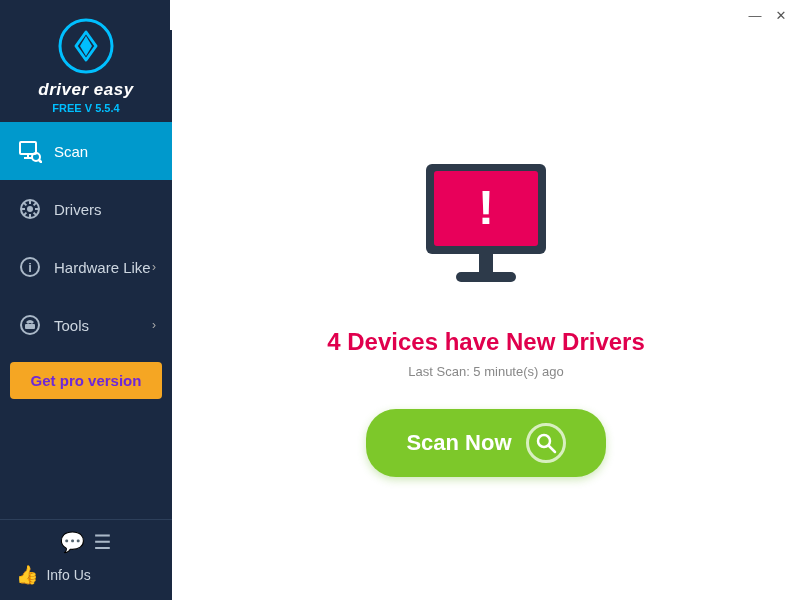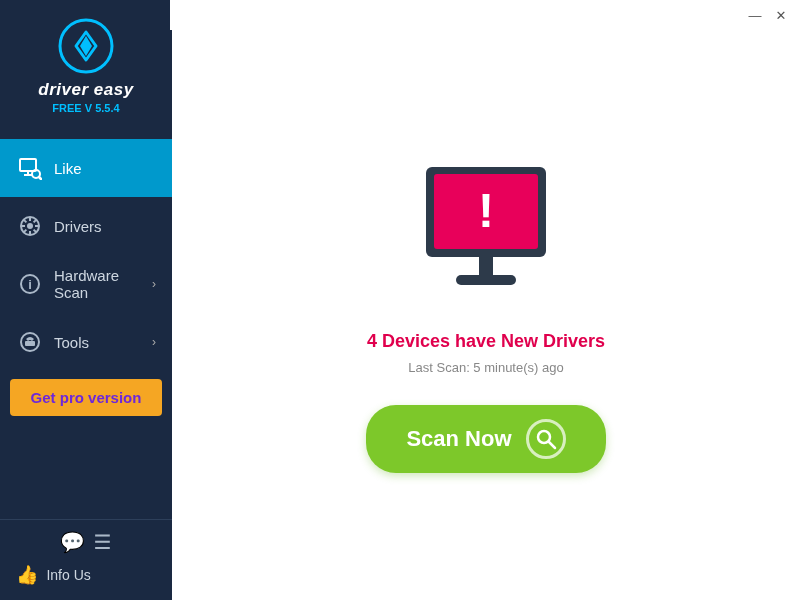--- a/index.html
+++ b/index.html
@@ -45,21 +45,21 @@
       background: #1a2942;
       display: flex;
       flex-direction: column;
       flex-shrink: 0;
     }
 
     .logo-area {
       display: flex;
       flex-direction: column;
       align-items: center;
-      padding: 18px 0 25px 0;
+      padding: 18px 0 8px 0;
       background: #1a2942;
     }
 
     .logo-icon {
       width: 56px;
       height: 56px;
       margin-bottom: 6px;
     }
 
     .app-name {
@@ -177,21 +177,21 @@
     }
 
     
     .monitor-svg {
       width: 170px;
       height: 150px;
     }
 
     .devices-text {
       color: #e0004d;
-      font-size: 18px;
+      font-size: 24px;
       font-weight: bold;
       text-align: center;
       margin-bottom: 8px;
     }
 
     .last-scan-text {
       color: #888;
       font-size: 13px;
       text-align: center;
       margin-bottom: 30px;
@@ -247,21 +247,21 @@
   <div class="nav-item active">
     <span class="nav-icon">
       <svg width="24" height="24" viewBox="0 0 24 24" fill="none">
         <rect x="2" y="3" width="16" height="12" rx="1" stroke="white" stroke-width="2"></rect>
         <line x1="10" y1="15" x2="10" y2="19" stroke="white" stroke-width="2"></line>
         <line x1="6" y1="19" x2="14" y2="19" stroke="white" stroke-width="2"></line>
         <circle cx="18" cy="18" r="4" stroke="white" stroke-width="2"></circle>
         <line x1="21" y1="21" x2="23" y2="23" stroke="white" stroke-width="2.5" stroke-linecap="round"></line>
       </svg>
     </span>
-    <span class="nav-label">Like</span>
+    <span class="nav-label">Scan</span>
   </div>
 
   <div class="nav-item">
     <span class="nav-icon">
       <svg width="24" height="24" viewBox="0 0 24 24" fill="none">
         <circle cx="12" cy="12" r="9" stroke="#aab8c8" stroke-width="2"></circle>
         <circle cx="12" cy="12" r="3" fill="#aab8c8"></circle>
         <line x1="12" y1="3" x2="12" y2="7" stroke="#aab8c8" stroke-width="2"></line>
         <line x1="12" y1="17" x2="12" y2="21" stroke="#aab8c8" stroke-width="2"></line>
         <line x1="3" y1="12" x2="7" y2="12" stroke="#aab8c8" stroke-width="2"></line>
@@ -275,21 +275,21 @@
     <span class="nav-label">Drivers</span>
   </div>
 
   <div class="nav-item">
     <span class="nav-icon">
       <svg width="24" height="24" viewBox="0 0 24 24" fill="none">
         <circle cx="12" cy="12" r="9" stroke="#aab8c8" stroke-width="2"></circle>
         <text x="12" y="17" text-anchor="middle" fill="#aab8c8" font-size="13" font-weight="bold">i</text>
       </svg>
     </span>
-    <span class="nav-label">Hardware Scan</span>
+    <span class="nav-label">Hardware Like</span>
     <span class="nav-arrow">›</span>
   </div>
 
   <div class="nav-item">
     <span class="nav-icon">
       <svg width="24" height="24" viewBox="0 0 24 24" fill="none">
         <circle cx="12" cy="12" r="9" stroke="#aab8c8" stroke-width="2"></circle>
         <path d="M8 9 Q12 5 16 9 L14 11 Q12 9 10 11 Z" fill="#aab8c8"></path>
         <rect x="7" y="11" width="10" height="5" rx="1" fill="#aab8c8"></rect>
       </svg>

